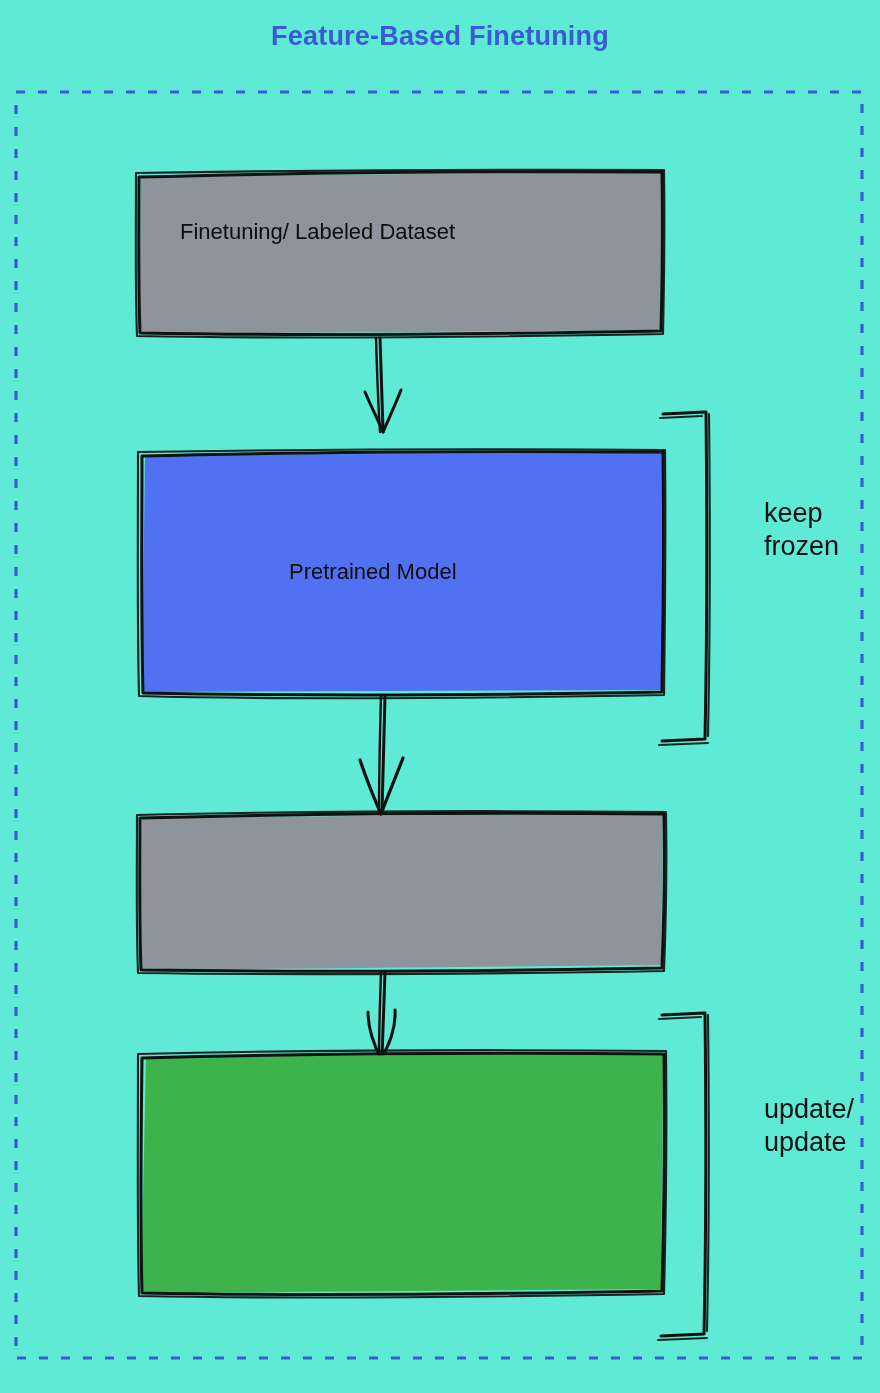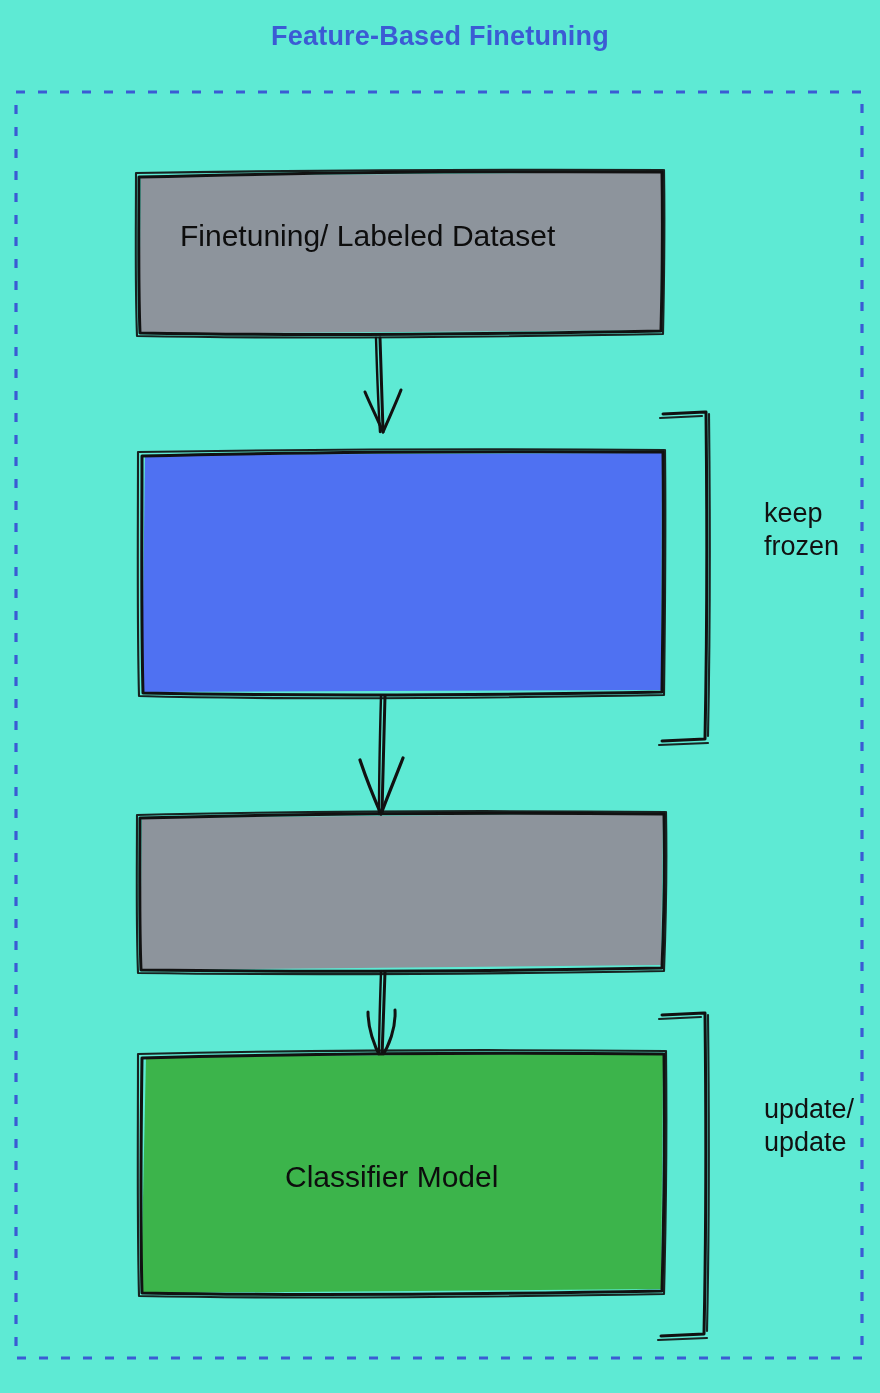--- a/index.html
+++ b/index.html
@@ -33,21 +33,21 @@
     font-family: "Liberation Sans", sans-serif;
     font-size: 27px;
     font-weight: bold;
     color: #3b5bd4;
     letter-spacing: 0.2px;
   }
   .node-label {
     position: absolute;
     font-family: "Liberation Sans", sans-serif;
     color: #0d0d0d;
-    font-size: 30px;
+    font-size: 22px;
     white-space: nowrap;
   }
   .side-label {
     position: absolute;
     font-family: "Liberation Sans", sans-serif;
     color: #111111;
     font-size: 27px;
     line-height: 33px;
     white-space: pre-line;
     margin-left: 26px;
@@ -124,23 +124,23 @@
 
     <g>
       <path d="M662,1015 L704,1013 M705,1013 C706,1100 706,1240 704,1334 M704,1334 L661,1336" fill="none" stroke="#111111" stroke-width="3" stroke-linecap="round"></path>
       <path d="M659,1019 L701,1017 M708,1015 C709,1102 709,1240 707,1331 M707,1338 L658,1340" fill="none" stroke="#111111" stroke-width="2.1" stroke-linecap="round" opacity="0.9"></path>
     </g>
 
   </svg>
 
   <div class="node-label" style="left:180px; top:219px;">Finetuning/ Labeled Dataset</div>
 
+  <div class="node-label" style="left:289px; top:559px;">Pretrained Model</div>
 
 
-  <div class="node-label" style="left:285px; top:1160px;">Classifier Model</div>
 
   <div class="side-label" style="left:738px; top:497px;">keep
 frozen</div>
 
   <div class="side-label" style="left:738px; top:1093px;">update/
 update</div>
 
 </div>
 
 </body></html>

